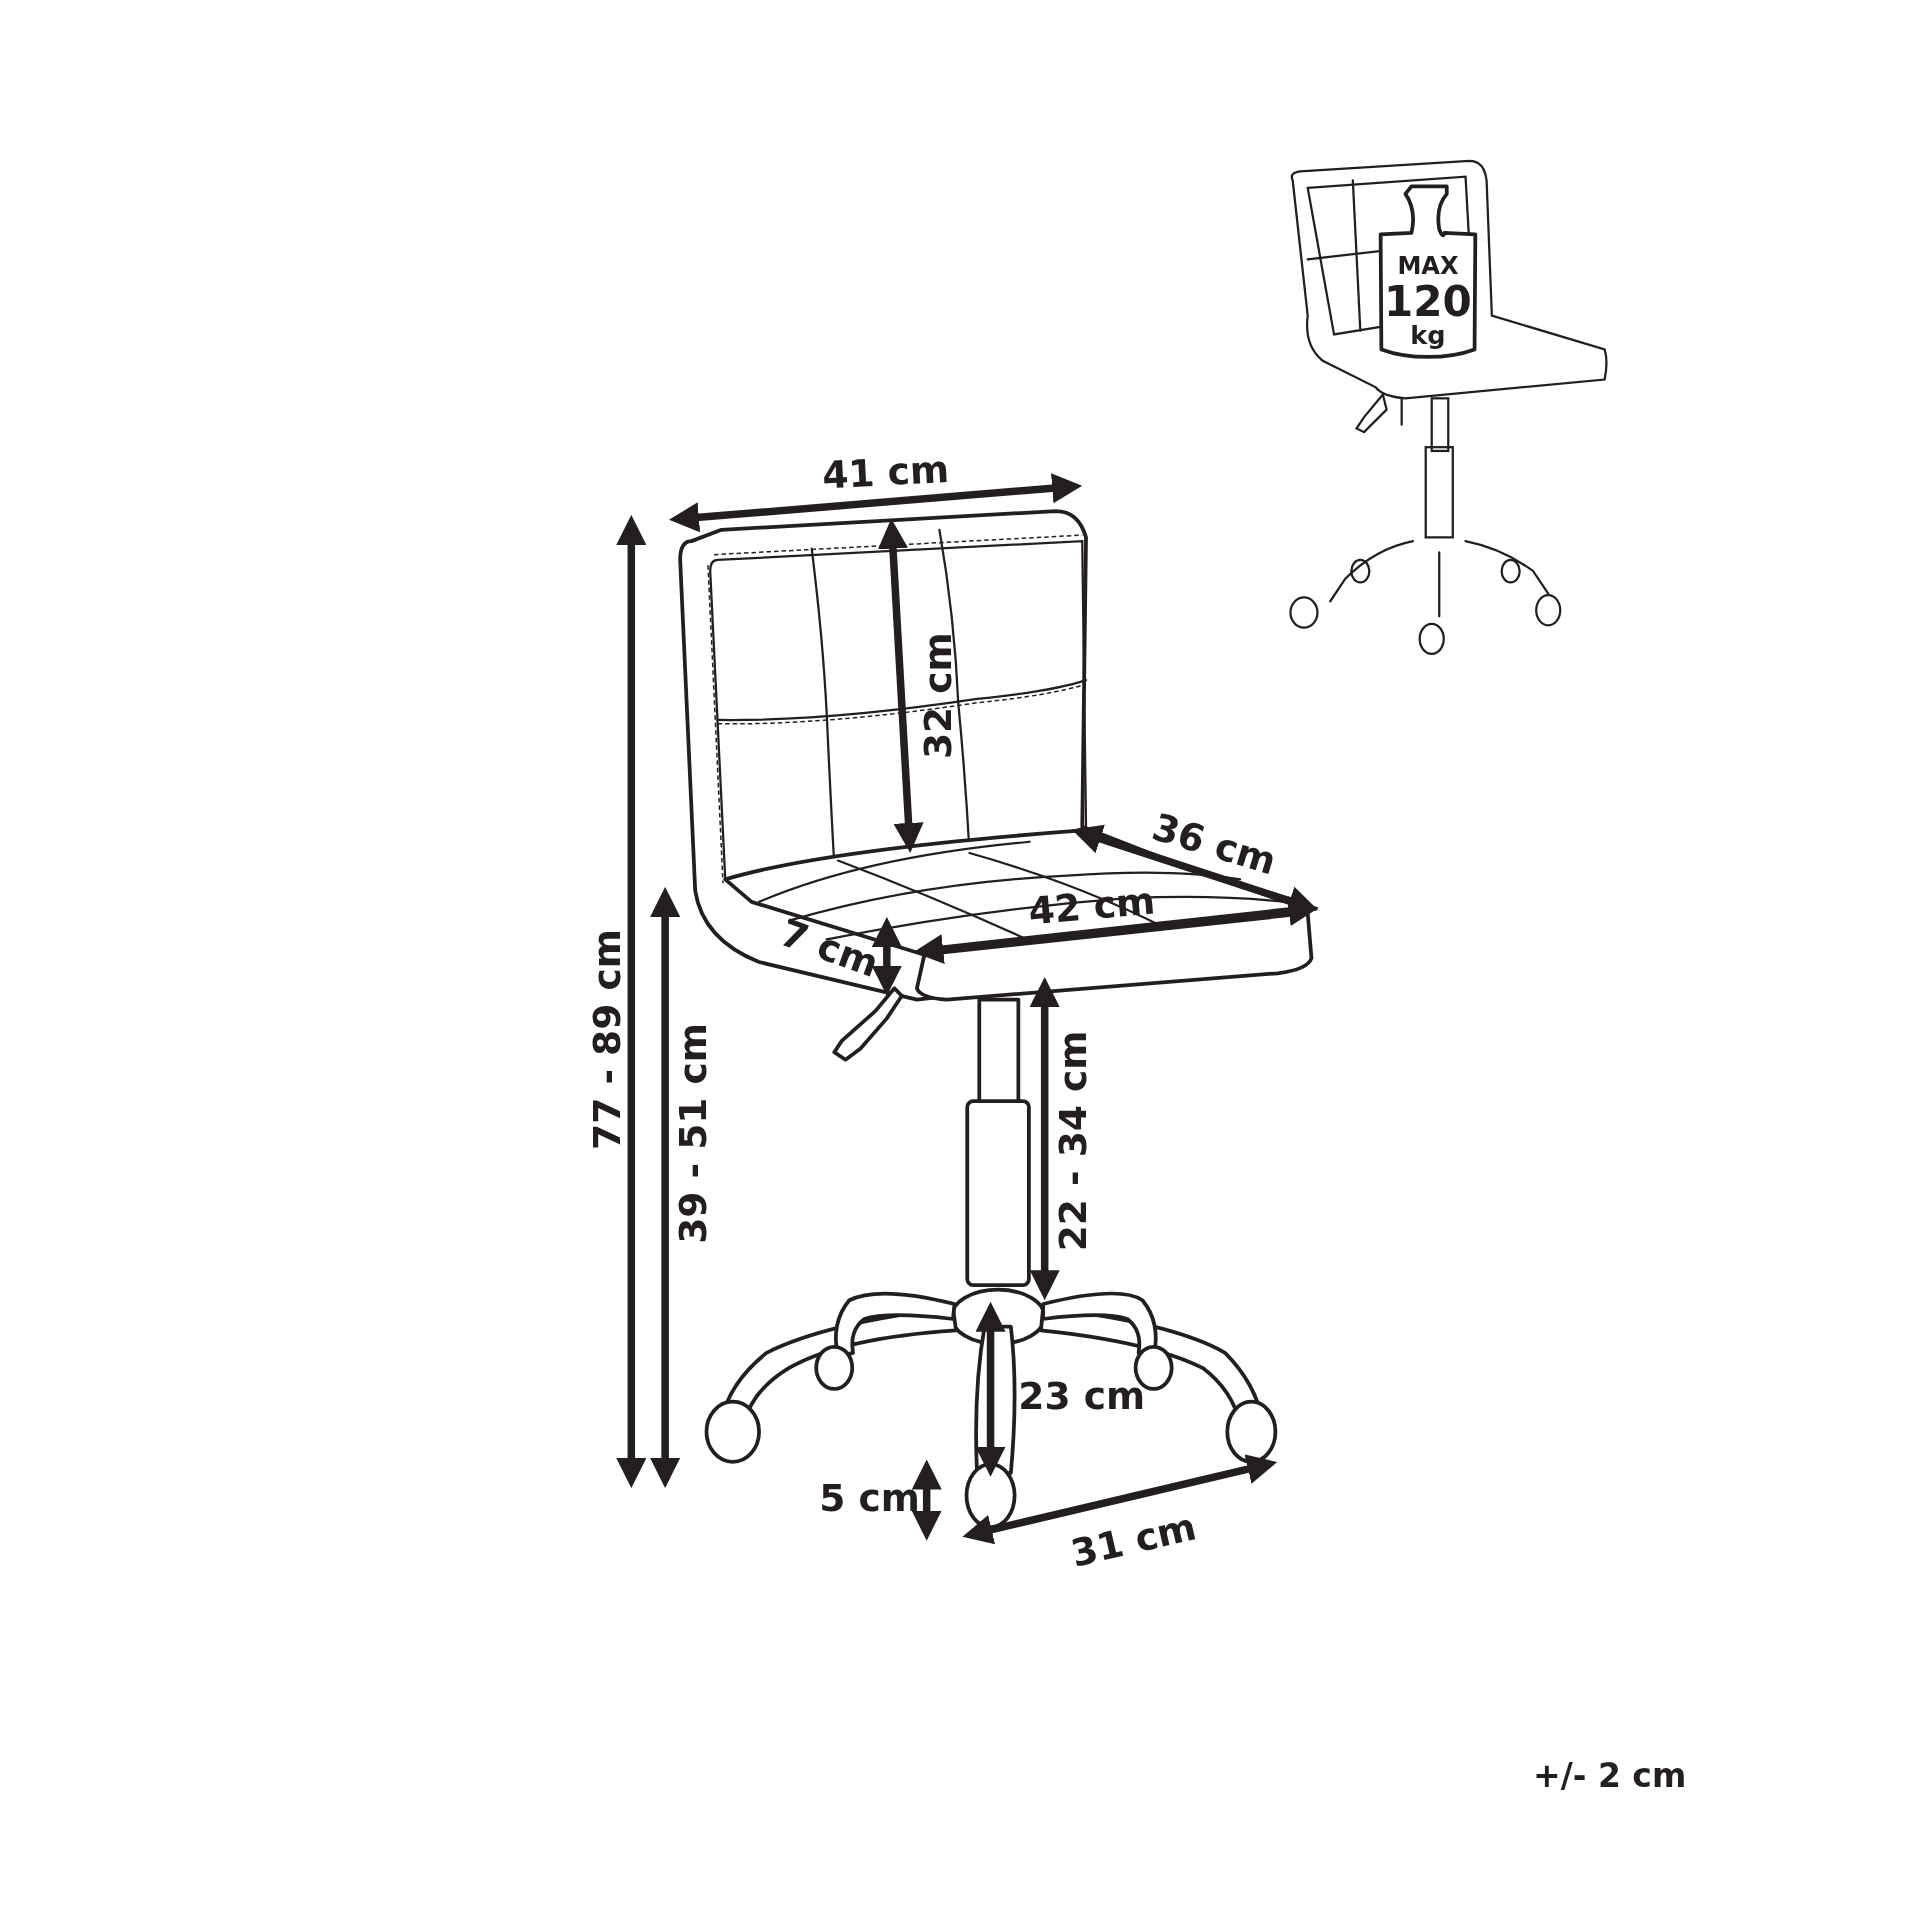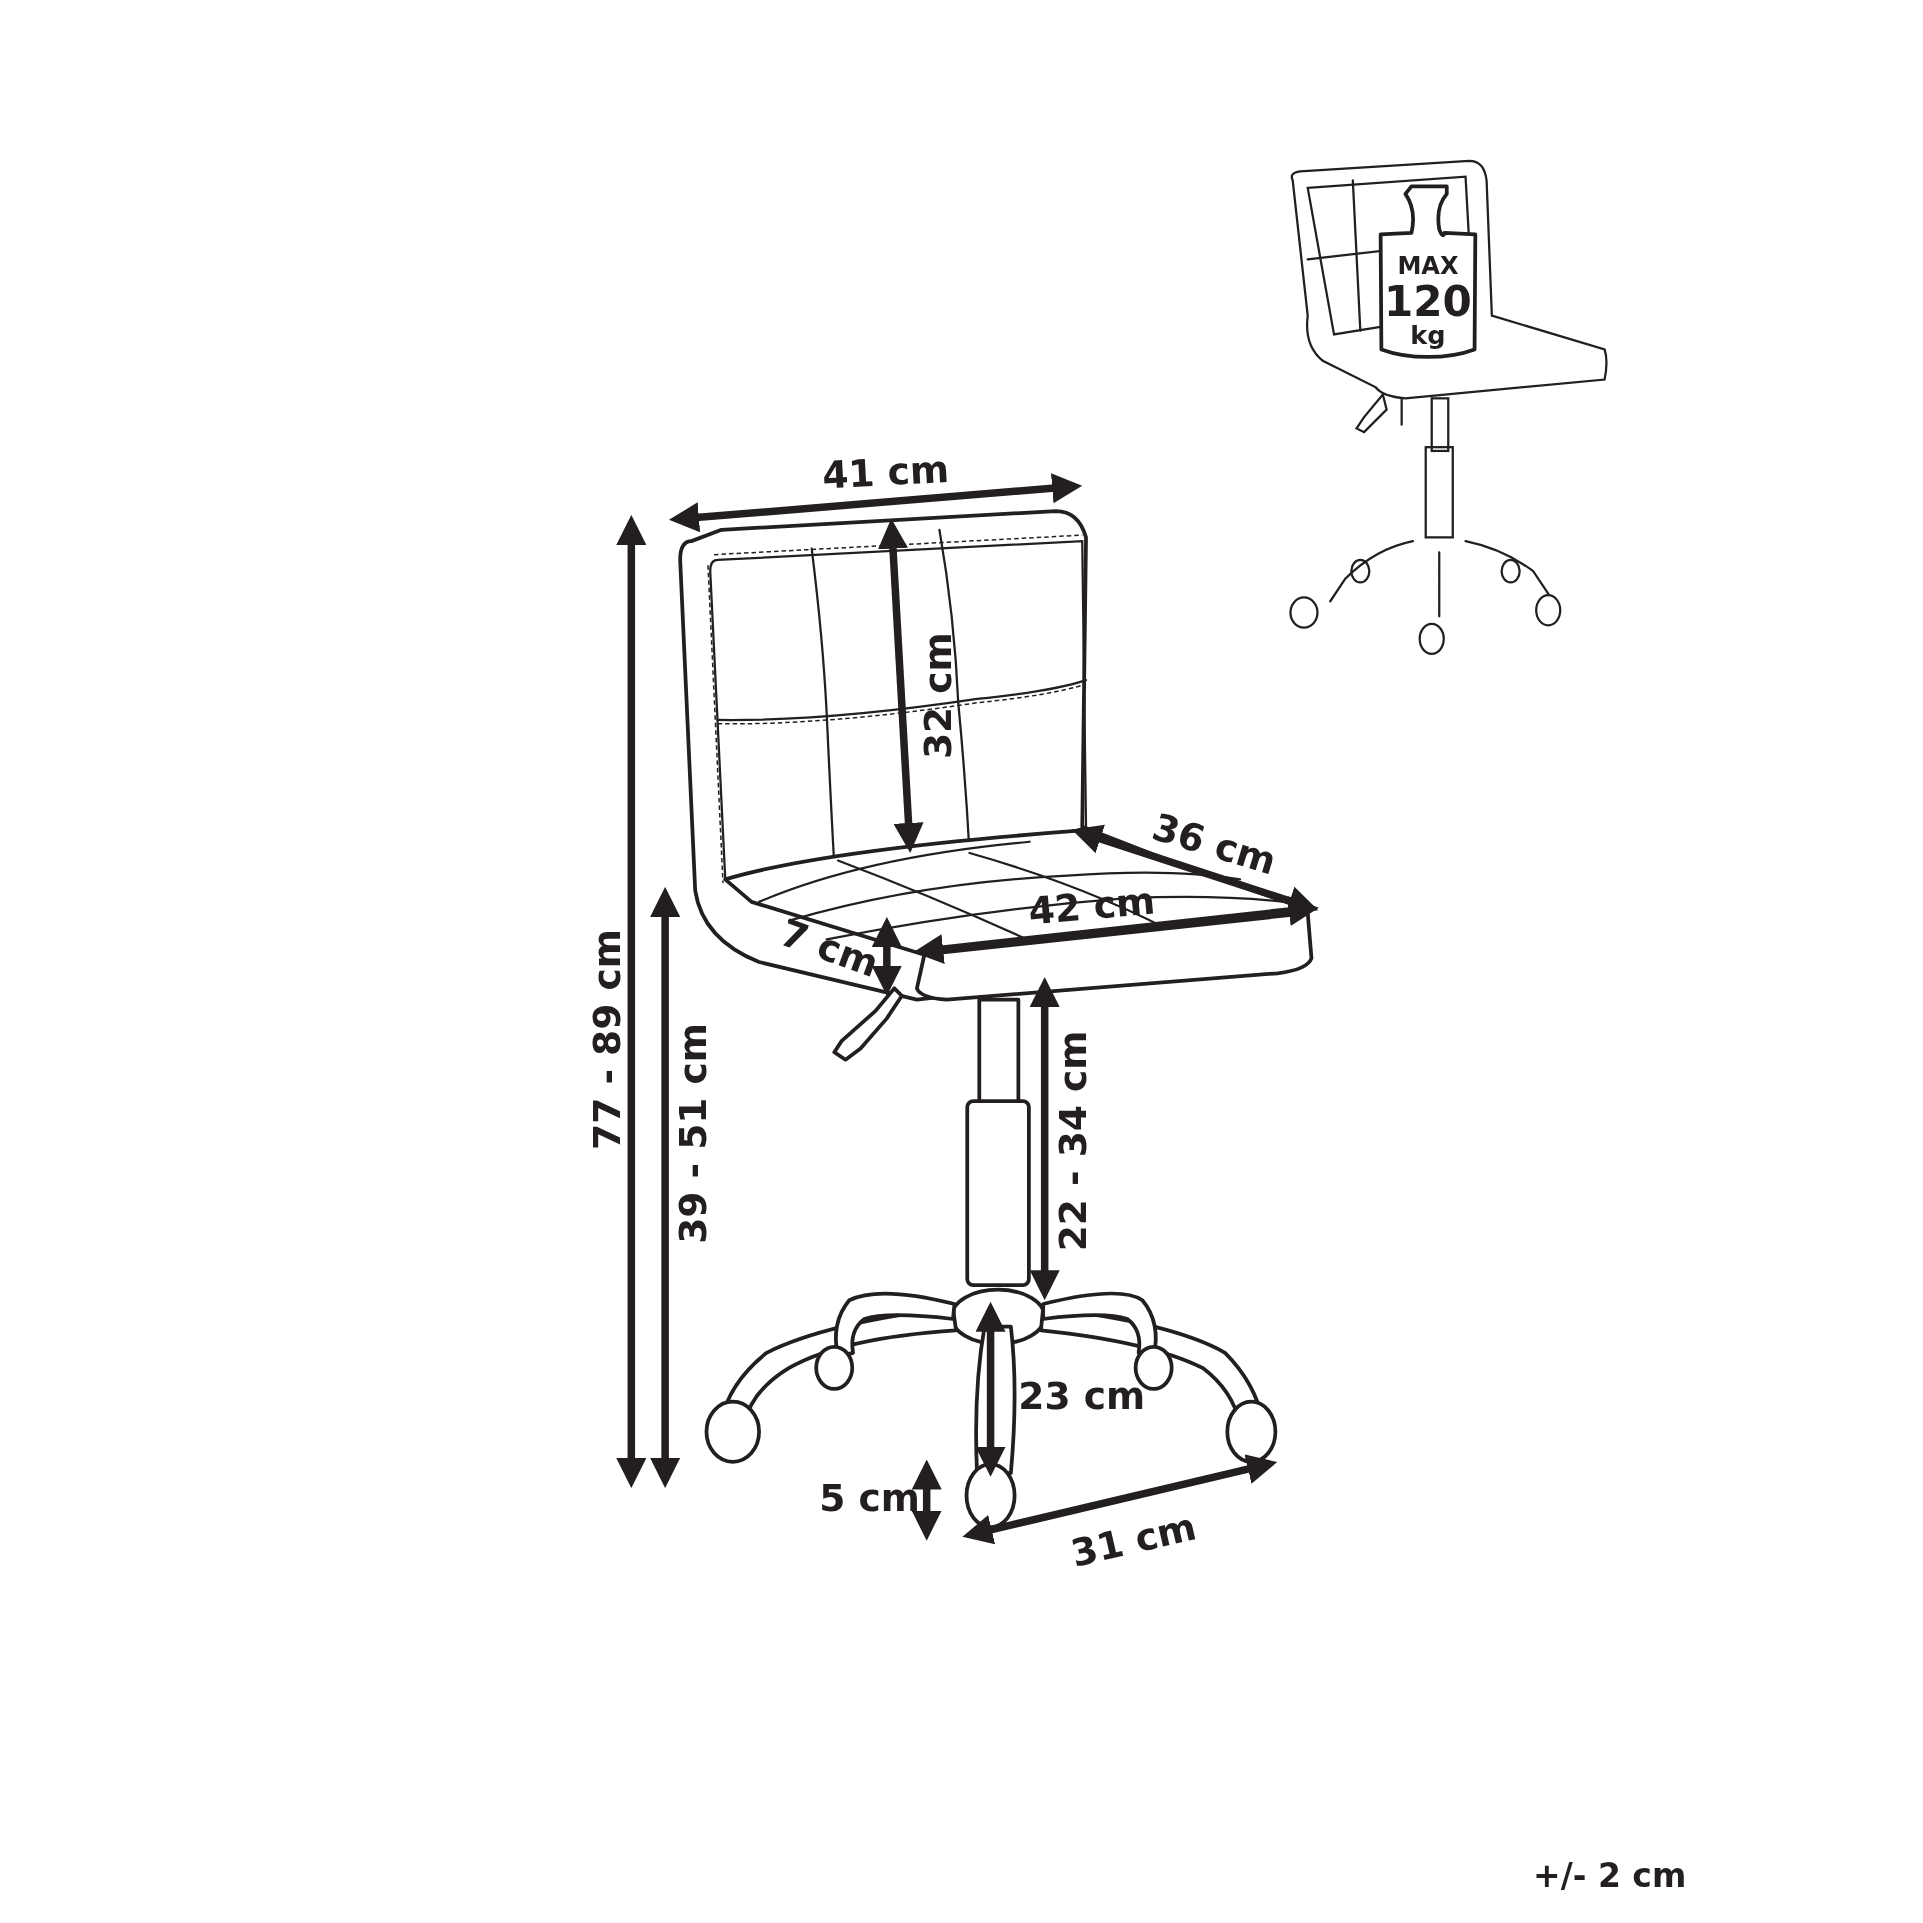--- a/index.html
+++ b/index.html
@@ -112,15 +112,15 @@
     <ellipse class="thin" cx="2010" cy="760" rx="12" ry="15"></ellipse>
     <path class="thin" d="M1840,525 L1815,555 L1805,570 L1815,575 L1845,545 Z"></path>
 
     <path class="outline" d="M1878,248 L1925,248 L1925,258 Q1910,275 1915,305 Q1920,318 1922,310 L1963,312 L1962,465 Q1935,475 1900,475 Q1865,475 1838,465 L1837,312 L1878,310 Q1885,280 1870,258 Z"></path>
     <text class="lbl-small" x="1900" y="365" text-anchor="middle" font-size="32">MAX</text>
     <text class="lbl-small" x="1900" y="420" text-anchor="middle" font-size="56">120</text>
     <text class="lbl-small" x="1900" y="458" text-anchor="middle" font-size="34">kg</text>
   </g>
 </svg>
 
-<div class="foot" style="left:1533px; top:1856px;">+/- 2 cm</div>
+<div class="foot" style="left:1533px; top:1756px;">+/- 2 cm</div>
 </div>
 
 
 </body></html>

